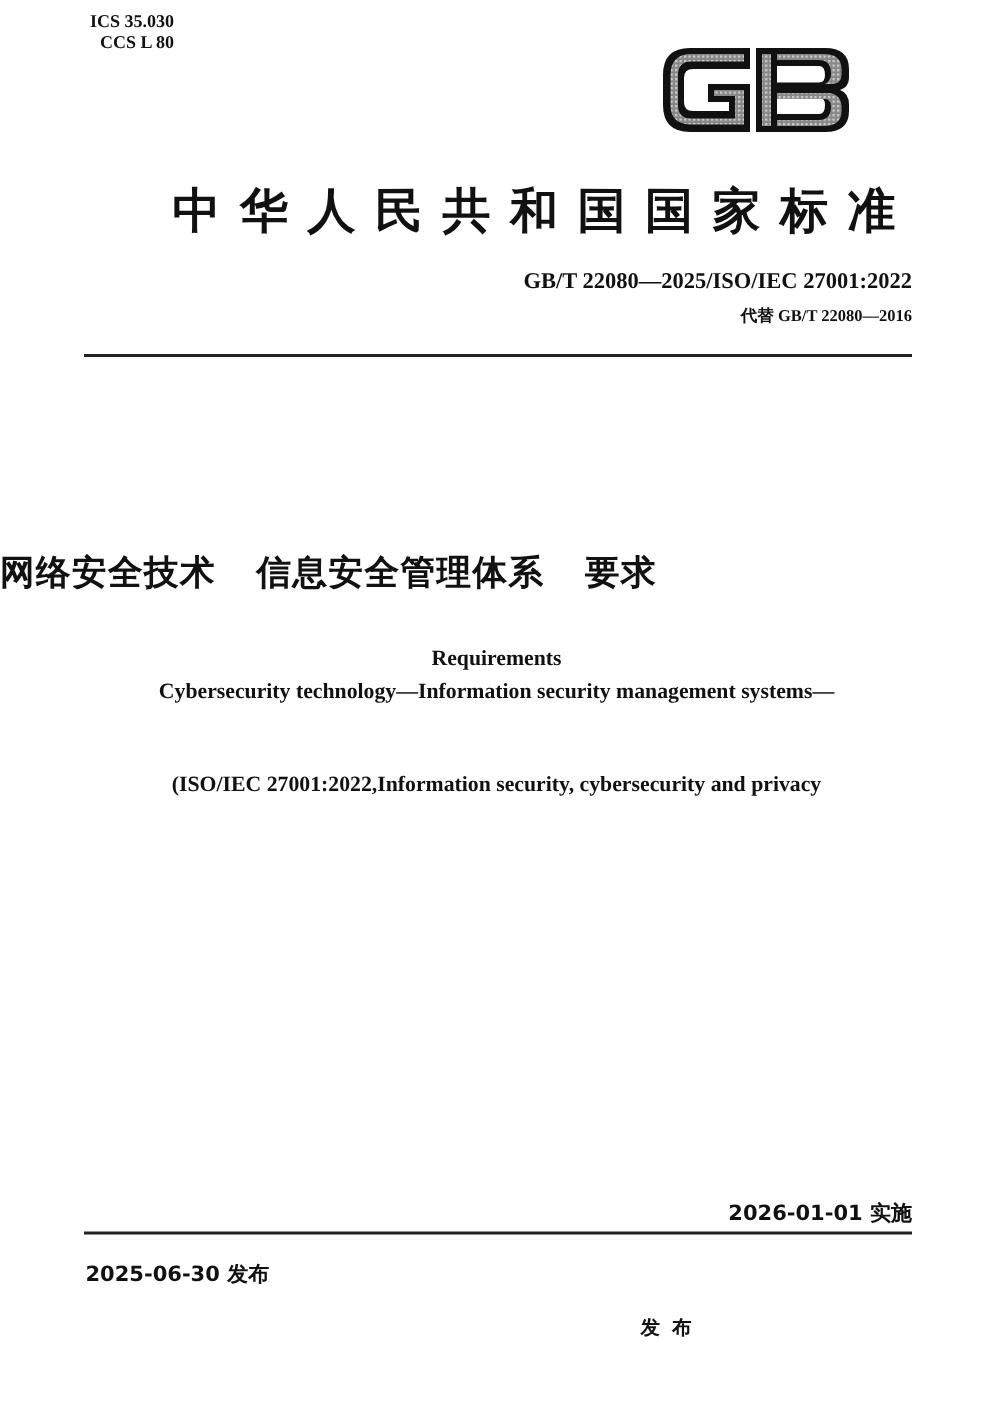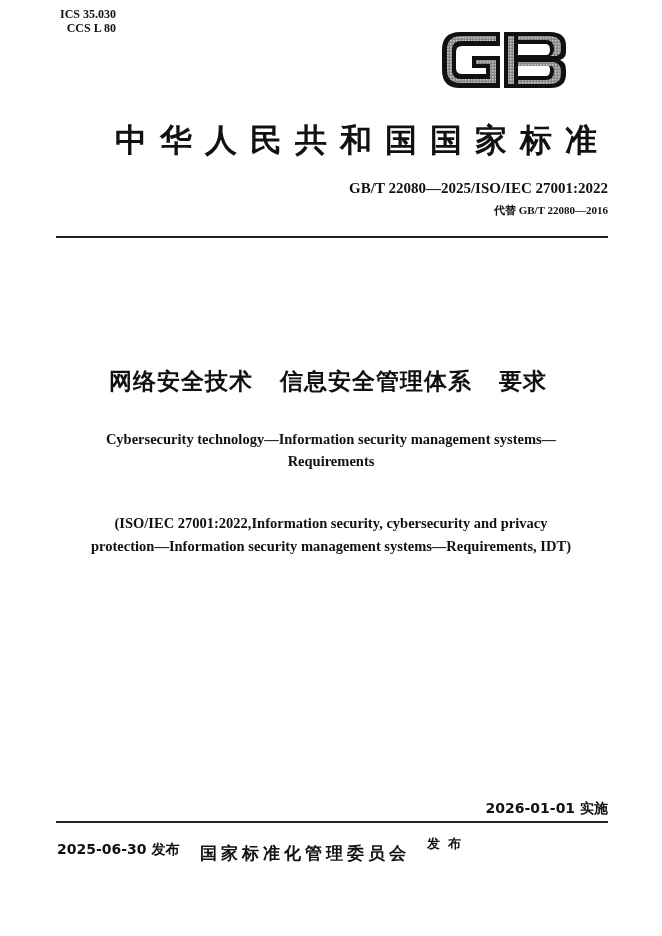--- a/index.html
+++ b/index.html
@@ -7,27 +7,27 @@
   .abs { position: absolute; }
   .serif { font-family: "Liberation Serif", "DejaVu Serif", serif; }
   .sans { font-family: "DejaVu Sans", "Liberation Sans", sans-serif; }
   .ics { left: 60px; top: 7px; font-size: 12px; line-height: 14px; font-weight: bold; }
   .ics div { white-space: nowrap; text-align: right; }
   .logo { left: 438px; top: 28px; width: 132px; height: 64px; }
   .national-title { left: 50px; top: 120px; width: 560px; font-size: 32px; font-weight: bold; letter-spacing: 13px; line-height: 40px; white-space: nowrap; font-family: "DejaVu Serif", "Liberation Serif", serif; text-align: right; }
   .std-number { right: 54px; top: 180px; font-size: 15px; font-weight: bold; text-align: center; white-space: nowrap; }
   .replaces { right: 54px; top: 203px; font-size: 11px; font-weight: bold; text-align: right; white-space: nowrap; }
   .rule { left: 56px; width: 552px; height: 2px; background: #222; }
-  .cn-title { left: 0; width: 656px; top: 366px; text-align: center; font-size: 23px; font-weight: bold; white-space: pre; letter-spacing: 1px; }
+  .cn-title { left: 0; width: 656px; top: 366px; font-size: 23px; font-weight: bold; white-space: pre; letter-spacing: 1px; }
   .en-title { left: 0; width: 662px; top: 428px; text-align: center; font-size: 14.5px; font-weight: bold; line-height: 22px; }
   .iso-title { left: 0; width: 662px; top: 512px; text-align: center; font-size: 14.5px; font-weight: bold; line-height: 23px; }
   .issue-date { left: 57px; top: 800px; font-size: 14px; font-weight: bold; white-space: nowrap; margin-top: 41px; }
   .impl-date { right: 54px; top: 800px; font-size: 14px; font-weight: bold; white-space: nowrap; text-align: right; }
   .issuers { left: 200px; top: 843px; font-size: 17px; font-weight: bold; line-height: 20px; letter-spacing: 4px; font-family: "DejaVu Serif", "Liberation Serif", serif; }
-  .publish { left: 427px; top: 835px; font-size: 13px; font-weight: bold; letter-spacing: 8px; font-family: "DejaVu Serif", "Liberation Serif", serif; white-space: nowrap; }
+  .publish { left: 427px; top: 876px; font-size: 13px; font-weight: bold; letter-spacing: 8px; font-family: "DejaVu Serif", "Liberation Serif", serif; white-space: nowrap; }
 </style>
 </head>
 <body>
 
 <div class="abs ics serif">
   <div>ICS 35.030</div>
   <div>CCS L 80</div>
 </div>
 
 <div class="abs logo">
@@ -52,30 +52,28 @@
 <div class="abs national-title">中华人民共和国国家标准</div>
 
 <div class="abs std-number serif">GB/T 22080—2025/ISO/IEC 27001:2022</div>
 <div class="abs replaces serif">代替 GB/T 22080—2016</div>
 
 <div class="abs rule" style="top:236px;"></div>
 
 <div class="abs cn-title sans">网络安全技术   信息安全管理体系   要求</div>
 
 <div class="abs en-title serif">
+  <div>Requirements</div>
   <div>Cybersecurity technology—Information security management systems—</div>
-  <div>Requirements</div>
 </div>
 
 <div class="abs iso-title serif">
   <div>(ISO/IEC 27001:2022,Information security, cybersecurity and privacy</div>
-  <div>protection—Information security management systems—Requirements, IDT)</div>
 </div>
 
 <div class="abs issue-date sans">2025-06-30 发布</div>
 <div class="abs impl-date sans">2026-01-01 实施</div>
 
 <div class="abs rule" style="top:821px;"></div>
 
 <div class="abs issuers">
-  <div>国家标准化管理委员会</div>
 </div>
 <div class="abs publish">发布</div>
 
 </body></html>

